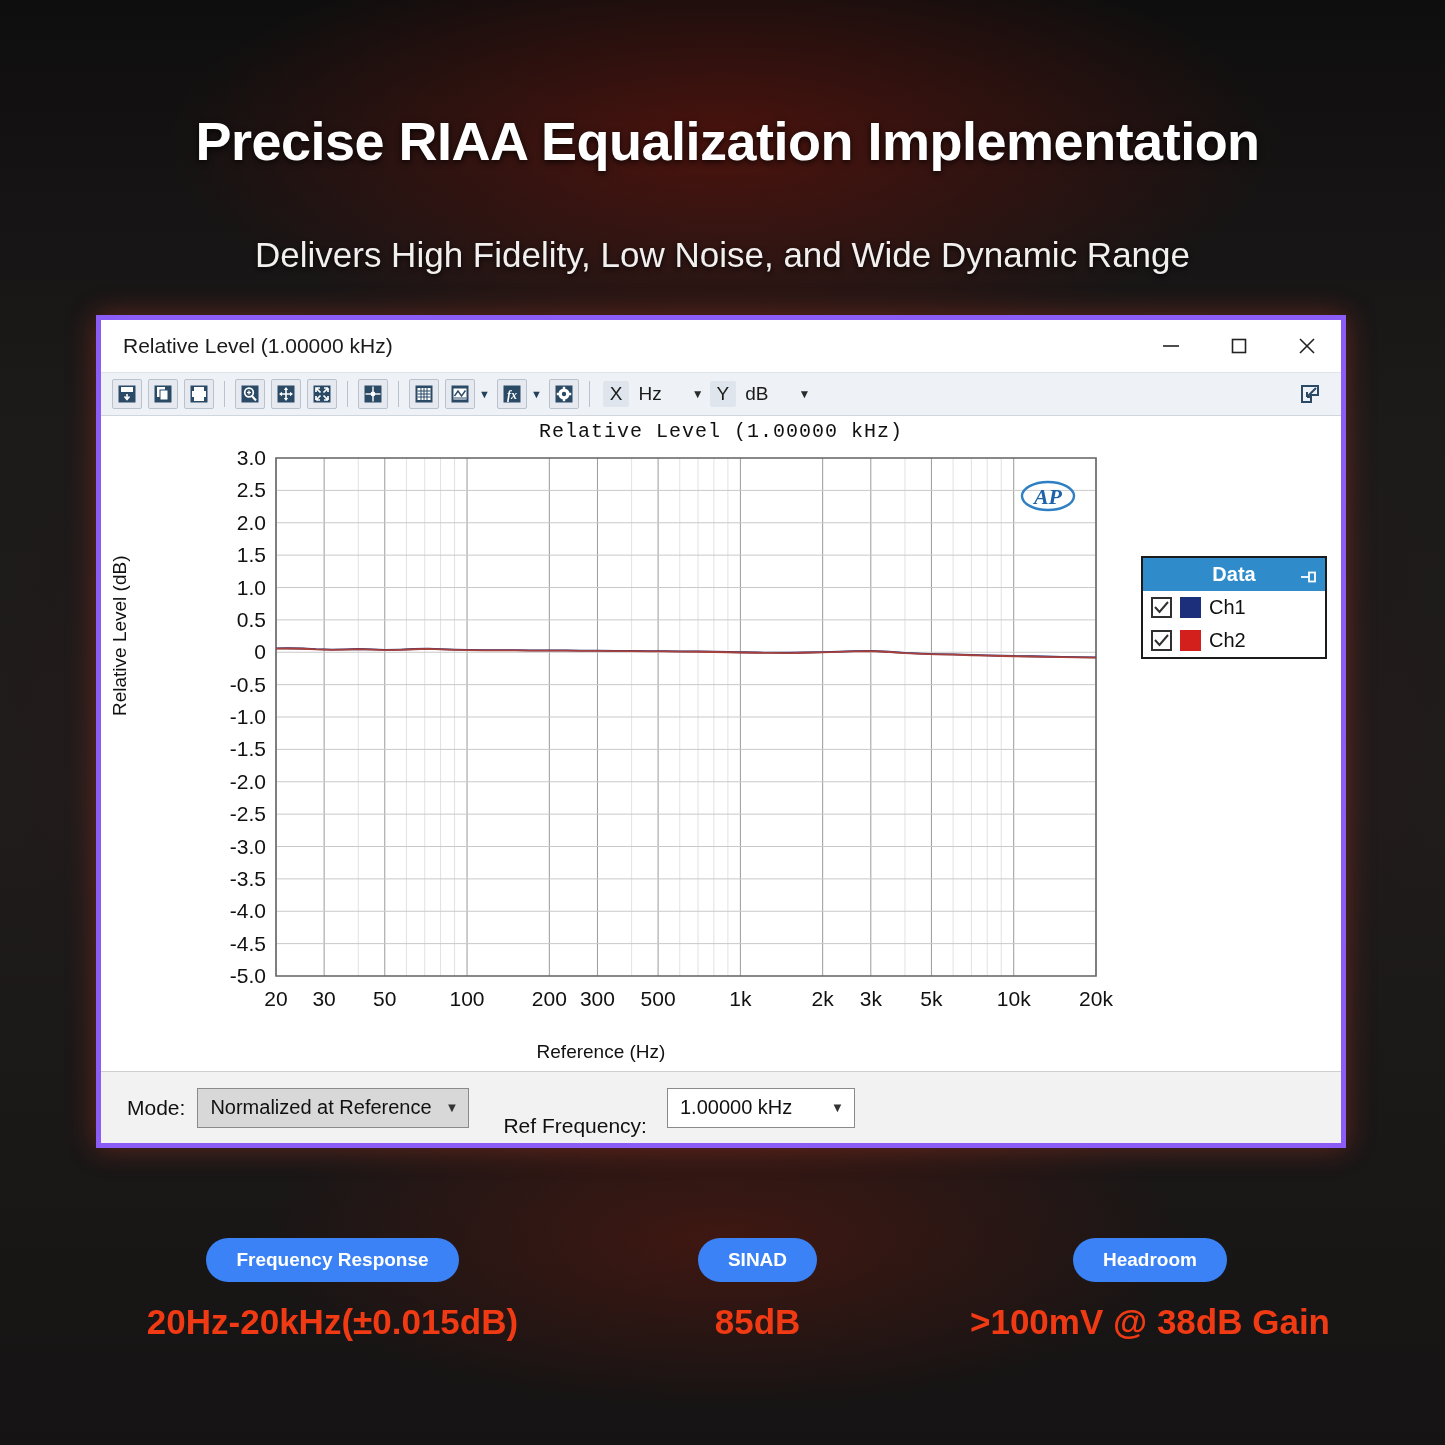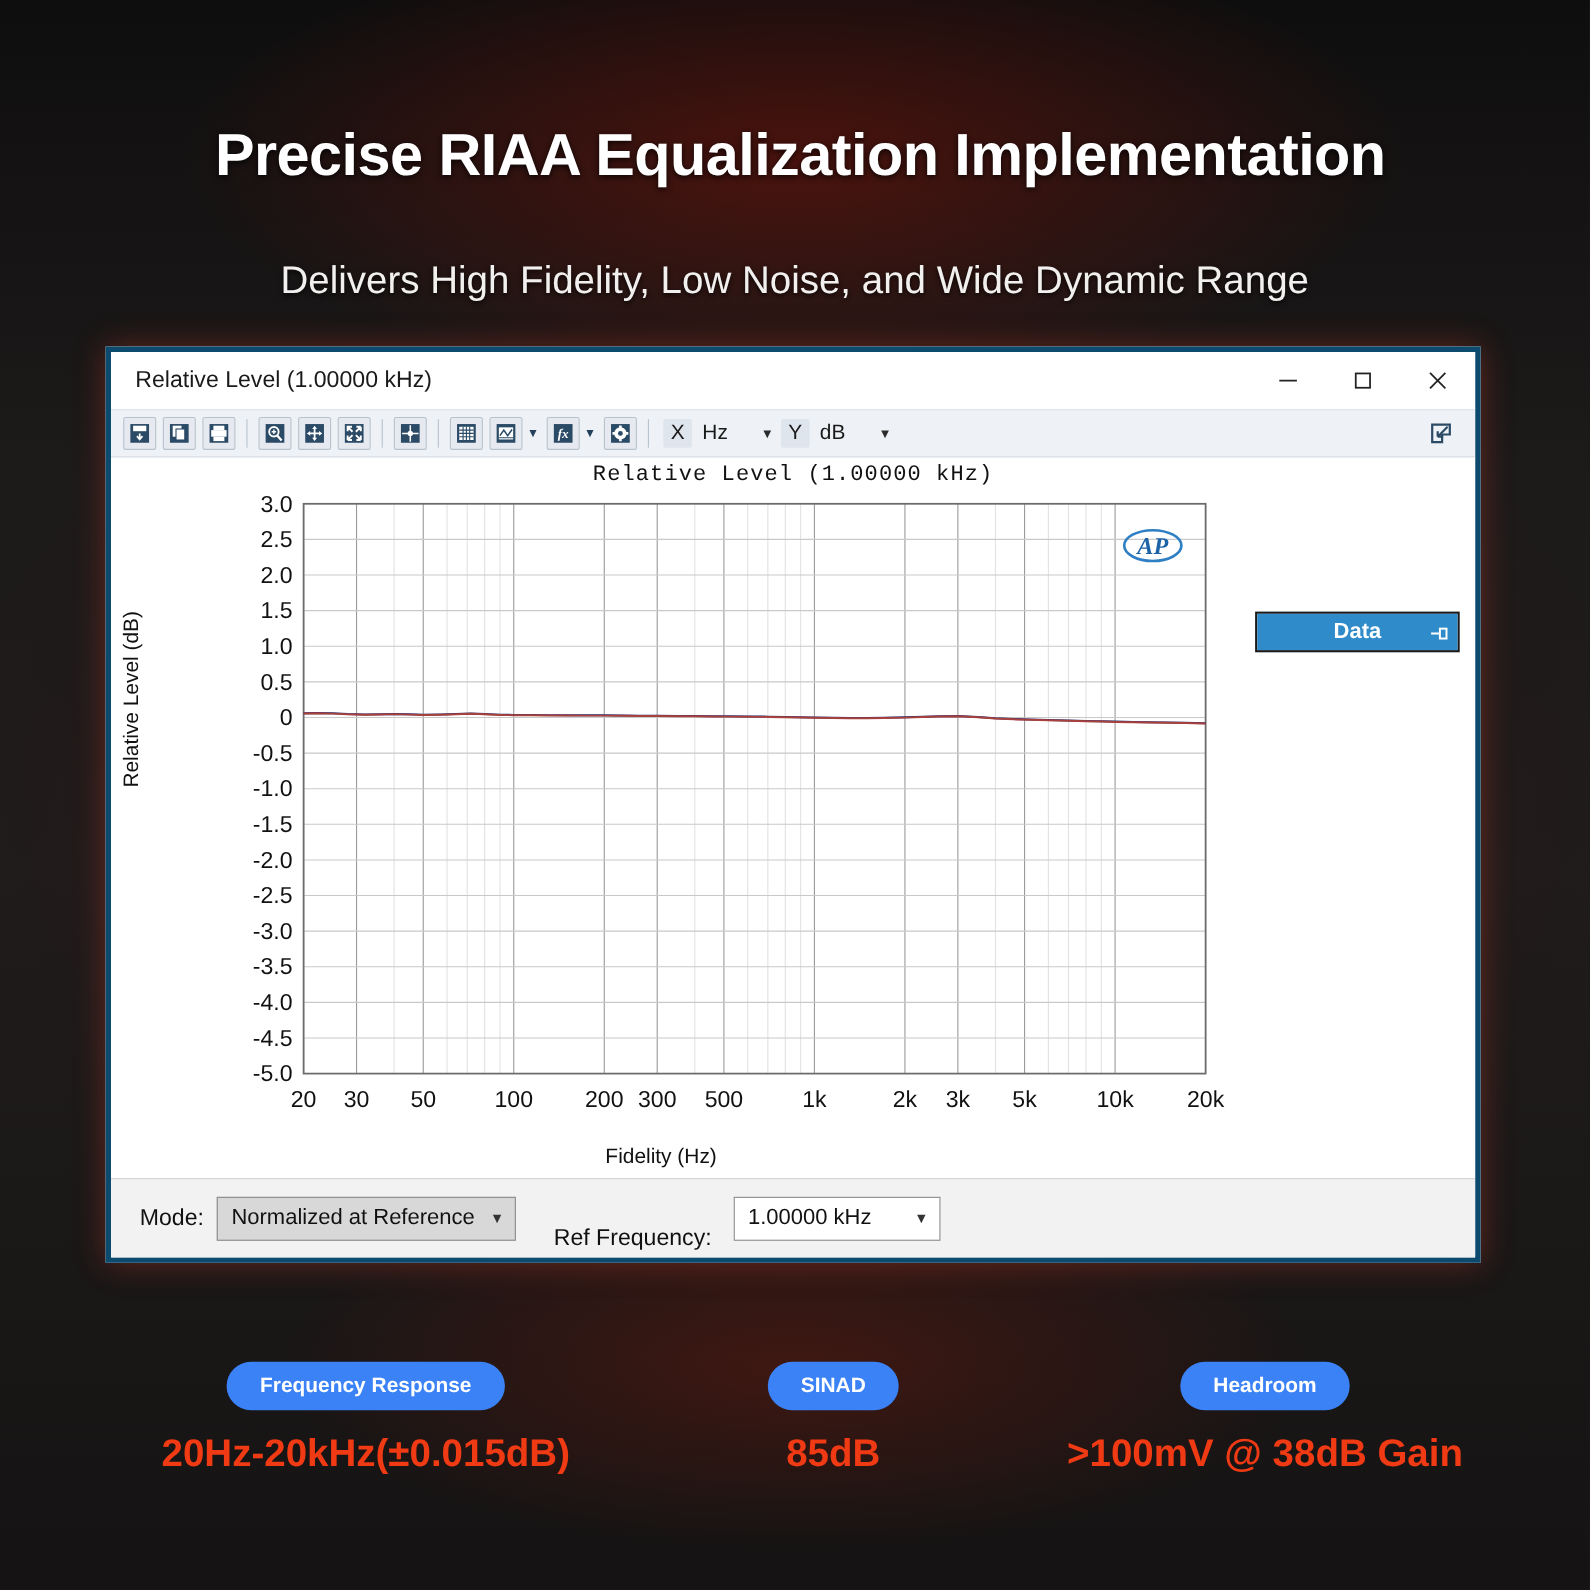--- a/index.html
+++ b/index.html
@@ -36,21 +36,21 @@
     font-size: 35px; font-weight: 400;
     text-shadow: 0 2px 5px rgba(0,0,0,0.8);
     margin-top: 32px;
   }
 
   
   .ap-window {
     position: absolute; left: 96px; top: 315px;
     width: 1250px; height: 833px;
     background: #ffffff;
-    border: 5px solid #0c4a6e;
+    border: 5px solid #8b5cf6;
     box-shadow: 0 0 26px rgba(232,69,43,0.35);
   }
   .win-inner { position: absolute; inset: 0; background:#fff; display:flex; flex-direction:column; }
 
   .titlebar {
     height: 52px; background:#ffffff;
     display:flex; align-items:center; position:relative; flex:0 0 auto;
     border-bottom:1px solid #fdfdfd;
   }
   .titlebar-text { margin-left: 22px; font-size: 21px; color:#1a1a1a; }
@@ -295,21 +295,21 @@
               <path d="M20 4 L20 13 L13 13 L13 20 L4 20 L4 4 Z" fill="none" stroke="#2b4a66" stroke-width="2"></path>
               <path d="M18 6 L9 15 M9 15 L14 15 M9 15 L9 10" stroke="#2b4a66" stroke-width="2" fill="none"></path>
             </svg>
         </div>
       </div>
 
       <div class="graph-body">
         <div class="plot-title">Relative Level  (1.00000 kHz)</div>
         <div class="timestamp">2024/10/24 16:12:40.769</div>
         <div class="y-axis-title">Relative Level (dB)</div>
-        <div class="x-axis-title">Fidelity (Hz)</div>
+        <div class="x-axis-title">Reference (Hz)</div>
 
         <svg class="plotsvg" id="plotsvg" width="1240" height="660">
             <rect x="175" y="42" width="820" height="518" fill="#ffffff"></rect>
             <line x1="175" y1="42" x2="175" y2="560" stroke="#9a9a9a" stroke-width="1"></line>
             <line x1="223.13161080855284" y1="42" x2="223.13161080855284" y2="560" stroke="#9a9a9a" stroke-width="1"></line>
             <line x1="257.2815321481549" y1="42" x2="257.2815321481549" y2="560" stroke="#e2e2e2" stroke-width="1"></line>
             <line x1="283.7702690370236" y1="42" x2="283.7702690370236" y2="560" stroke="#9a9a9a" stroke-width="1"></line>
             <line x1="305.4131429567077" y1="42" x2="305.4131429567077" y2="560" stroke="#e2e2e2" stroke-width="1"></line>
             <line x1="323.7119321224087" y1="42" x2="323.7119321224087" y2="560" stroke="#e2e2e2" stroke-width="1"></line>
             <line x1="339.5630642963097" y1="42" x2="339.5630642963097" y2="560" stroke="#e2e2e2" stroke-width="1"></line>
@@ -391,20 +391,40 @@
         <div class="data-panel">
           <div class="dp-header">
             <span>Data</span>
             <span class="dp-pin">
               <svg width="18" height="14" viewBox="0 0 18 14">
                   <path d="M2 7 L10 7" stroke="#fff" stroke-width="1.8"></path>
                   <rect x="10" y="2.5" width="6" height="9" fill="none" stroke="#fff" stroke-width="1.8"></rect>
                 </svg>
             </span>
           </div>
+          <div id="legend-rows">
+              <div class="dp-row">
+                <span class="dp-check">
+                  <svg width="17" height="17" viewBox="0 0 17 17">
+                    <polyline points="2,8 6.5,13 15,3" fill="none" stroke="#303030" stroke-width="2"></polyline>
+                  </svg>
+                </span>
+                <span class="dp-swatch" style="background:#1b2f7a"></span>
+                <span class="dp-label">Ch1</span>
+              </div>
+              <div class="dp-row">
+                <span class="dp-check">
+                  <svg width="17" height="17" viewBox="0 0 17 17">
+                    <polyline points="2,8 6.5,13 15,3" fill="none" stroke="#303030" stroke-width="2"></polyline>
+                  </svg>
+                </span>
+                <span class="dp-swatch" style="background:#d4201c"></span>
+                <span class="dp-label">Ch2</span>
+              </div>
+            </div>
         </div>
       </div>
 
       <div class="footer-bar">
         <span class="ctl-label">Mode:</span>
         <div class="select-box select-mode">
           <span>Normalized at Reference</span>
           <span class="sel-caret">▼</span>
         </div>
         <span class="ctl-label" style="margin-left:22px;margin-top:36px;">Ref Frequency:</span>

